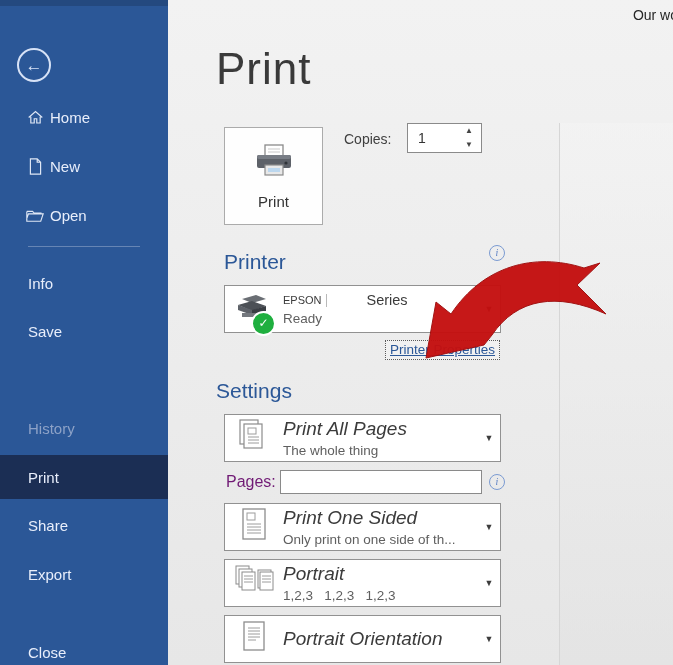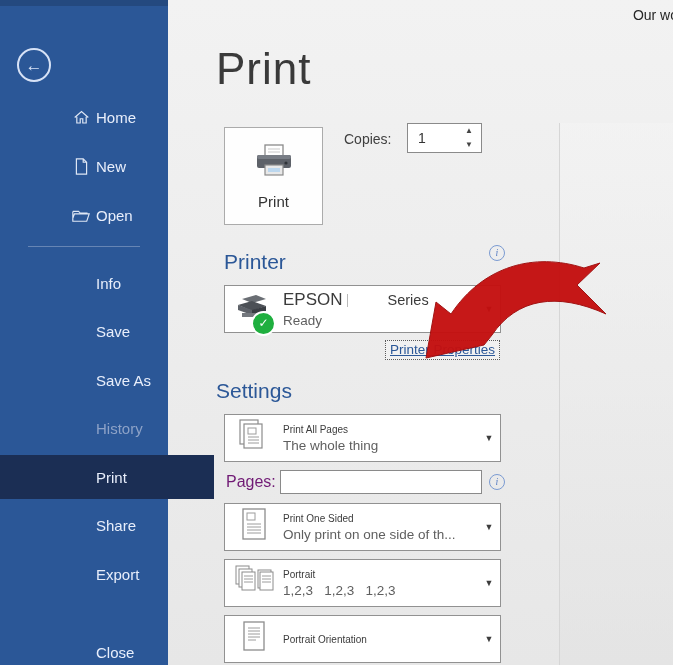--- a/index.html
+++ b/index.html
@@ -8,23 +8,23 @@
     font-family:"Liberation Sans","DejaVu Sans",sans-serif;
     background:linear-gradient(180deg,#f2f2f2 0%,#ececec 55%,#e7e7e7 100%);
   }
   
   .sidebar{position:absolute;left:0;top:0;width:168px;height:665px;background:#2b5797;}
   .sidebar::before{content:"";position:absolute;left:0;top:0;right:0;height:6px;background:#24497f;}
   .back-btn{position:absolute;left:17px;top:48px;width:30px;height:30px;border:2px solid #d7e2f6;
     border-radius:50%;color:#d7e2f6;display:flex;align-items:center;justify-content:center;
     font-size:17px;line-height:1;cursor:pointer;}
   .nav-item{position:absolute;left:0;width:168px;height:32px;display:flex;align-items:center;
-    color:#e8eefb;font-size:15px;cursor:pointer;padding-left:46px;}
+    color:#e8eefb;font-size:15px;cursor:pointer;}
   .nav-item .ico{width:18px;height:18px;margin-left:26px;margin-right:6px;flex:0 0 auto;display:flex;align-items:center;justify-content:center;}
-  .nav-item .lbl{margin-left:50px;}
+  .nav-item .lbl{margin-left:28px;}
   .nav-item.with-icon .lbl{margin-left:0;}
   .nav-item.disabled{color:#8da2c7;}
   .nav-item.selected{height:44px;background:#1b2e54;}
   .side-sep{position:absolute;left:28px;top:246px;width:112px;height:1px;background:rgba(255,255,255,.28);}
   
   .right-pane{position:absolute;left:559px;top:123px;right:0;bottom:0;
     border-left:1px solid #d6d6d6;background:linear-gradient(180deg,rgba(244,244,244,.6),rgba(226,226,226,.6));}
   .top-doc-title{position:absolute;top:7px;right:-5px;font-size:14px;color:#262626;white-space:nowrap;}
   .page-title{position:absolute;left:216px;top:44px;font-size:44px;font-weight:300;color:#3a3a3a;letter-spacing:1px;}
   
@@ -42,26 +42,26 @@
   
   .sec-head{position:absolute;font-size:21px;color:#2b5797;text-align:right;}
   .info-icon{position:absolute;width:14px;height:14px;border:1px solid #7b9bd2;border-radius:50%;
     color:#5b7fc4;font-size:10px;line-height:14px;text-align:center;font-style:italic;
     font-family:"Liberation Serif",serif;background:transparent;}
   
   .dd{position:absolute;left:224px;width:277px;height:48px;background:#fff;border:1px solid #919191;
     box-sizing:border-box;display:flex;align-items:center;cursor:pointer;}
   .dd .icon-zone{width:58px;display:flex;align-items:center;justify-content:center;flex:0 0 auto;}
   .dd .txt{flex:1;min-width:0;}
-  .dd .t1{font-size:10px;color:#3b3b3b;white-space:nowrap;overflow:hidden;}
+  .dd .t1{font-size:19px;color:#3b3b3b;white-space:nowrap;overflow:hidden;font-style:italic;}
   .dd .t2{font-size:13.5px;color:#5f5f5f;margin-top:3px;white-space:pre;overflow:hidden;}
   .dd .caret{flex:0 0 auto;width:22px;font-size:9px;color:#3c3c3c;text-align:center;}
   
   .printer-name{display:flex;align-items:center;}
-  .printer-name .brand{font-size:17px;color:#3b3b3b;}
+  .printer-name .brand{font-size:11px;color:#3b3b3b;}
   .printer-name .bar{width:1px;height:13px;background:#b9b9b9;margin:0 0 0 4px;}
   .printer-name .series{font-size:14.5px;color:#3b3b3b;margin-left:40px;}
   .green-badge{position:absolute;left:26px;top:20px;width:21px;height:21px;background:#1faf3f;
     border:2px solid #fff;border-radius:50%;color:#fff;font-size:12px;line-height:21px;text-align:center;}
   
   .prop-link{position:absolute;left:385px;top:340px;padding:1px 4px 2px 4px;border:1px dotted #5a5a5a;
     font-size:13.5px;color:#2b5797;text-decoration:underline;cursor:pointer;background:rgba(255,255,255,.25);}
   
   .pages-label{position:absolute;left:226px;top:473px;font-size:16px;color:#701a75;}
   .pages-input{position:absolute;left:280px;top:470px;width:202px;height:24px;border:1px solid #8a8a8a;
@@ -104,23 +104,20 @@
     <span class="lbl">Open</span>
   </div>
 
   <div class="side-sep"></div>
 
   <div class="nav-item" style="top:267px;">
     <span class="lbl">Info</span>
   </div>
   <div class="nav-item" style="top:315px;">
     <span class="lbl">Save</span>
-  </div>
-  <div class="nav-item" style="top:364px;">
-    <span class="lbl">Save As</span>
   </div>
   <div class="nav-item disabled" style="top:412px;">
     <span class="lbl">History</span>
   </div>
   <div class="nav-item selected" style="top:455px;">
     <span class="lbl">Print</span>
   </div>
   <div class="nav-item" style="top:509px;">
     <span class="lbl">Share</span>
   </div>

